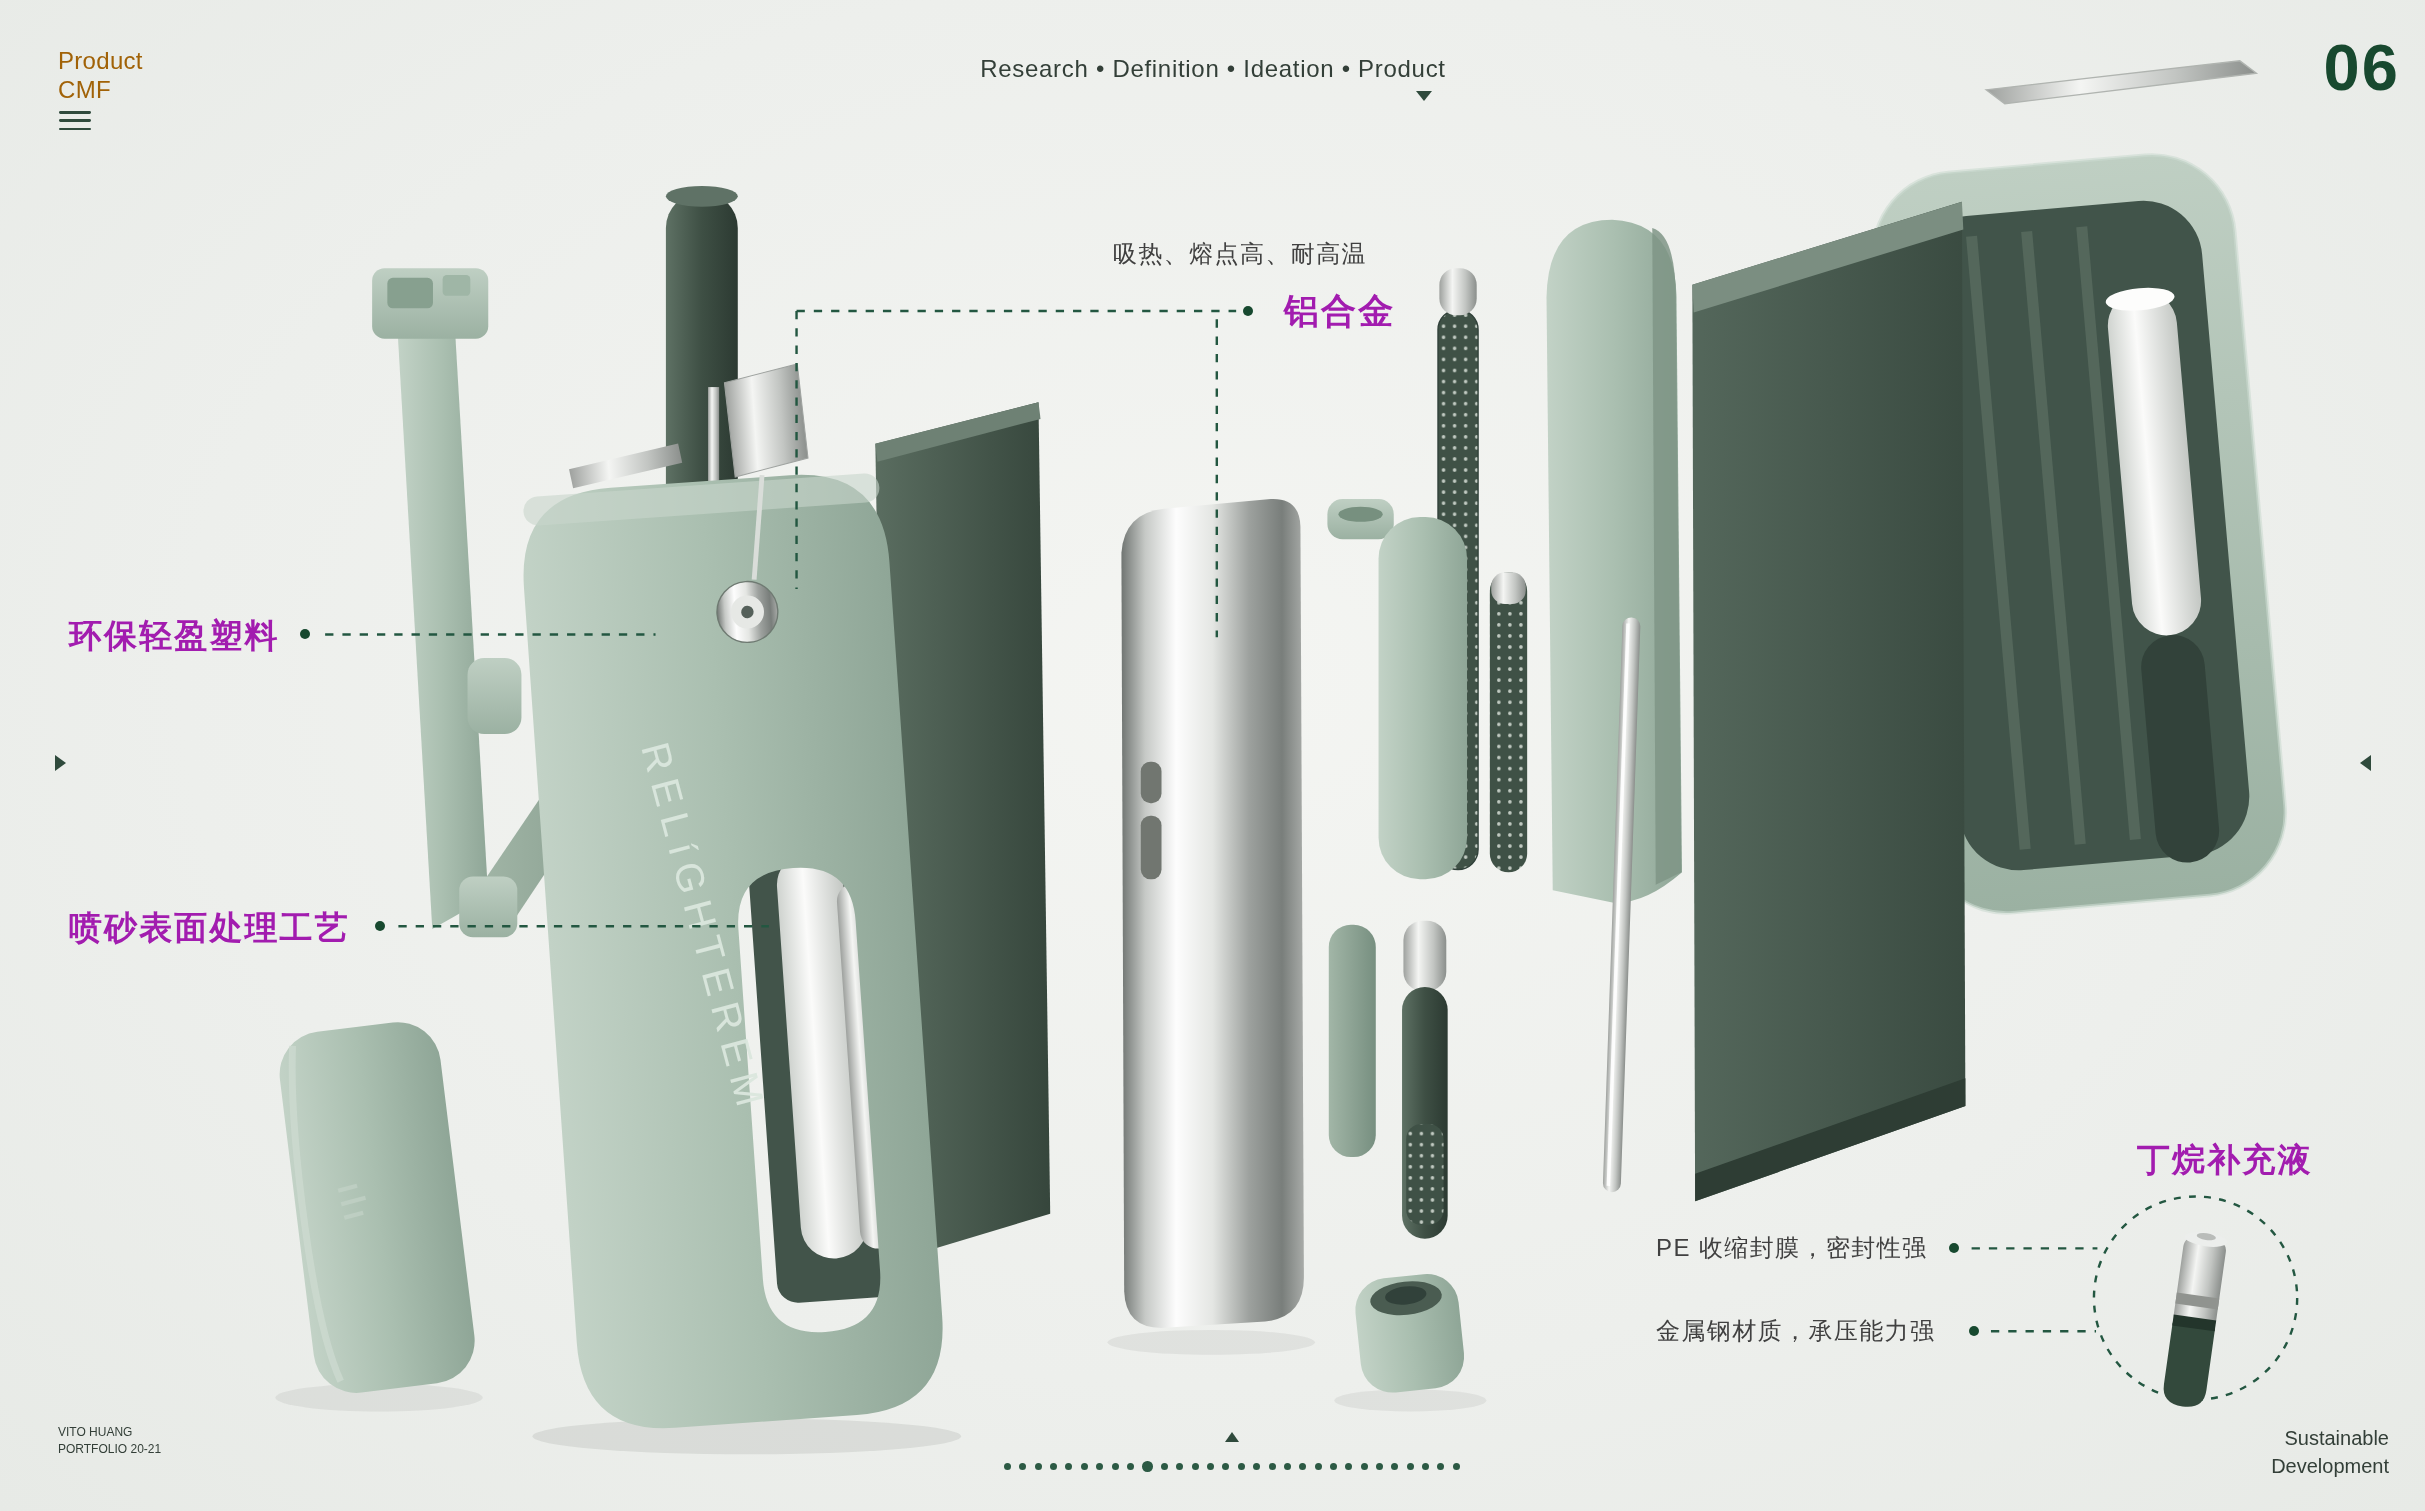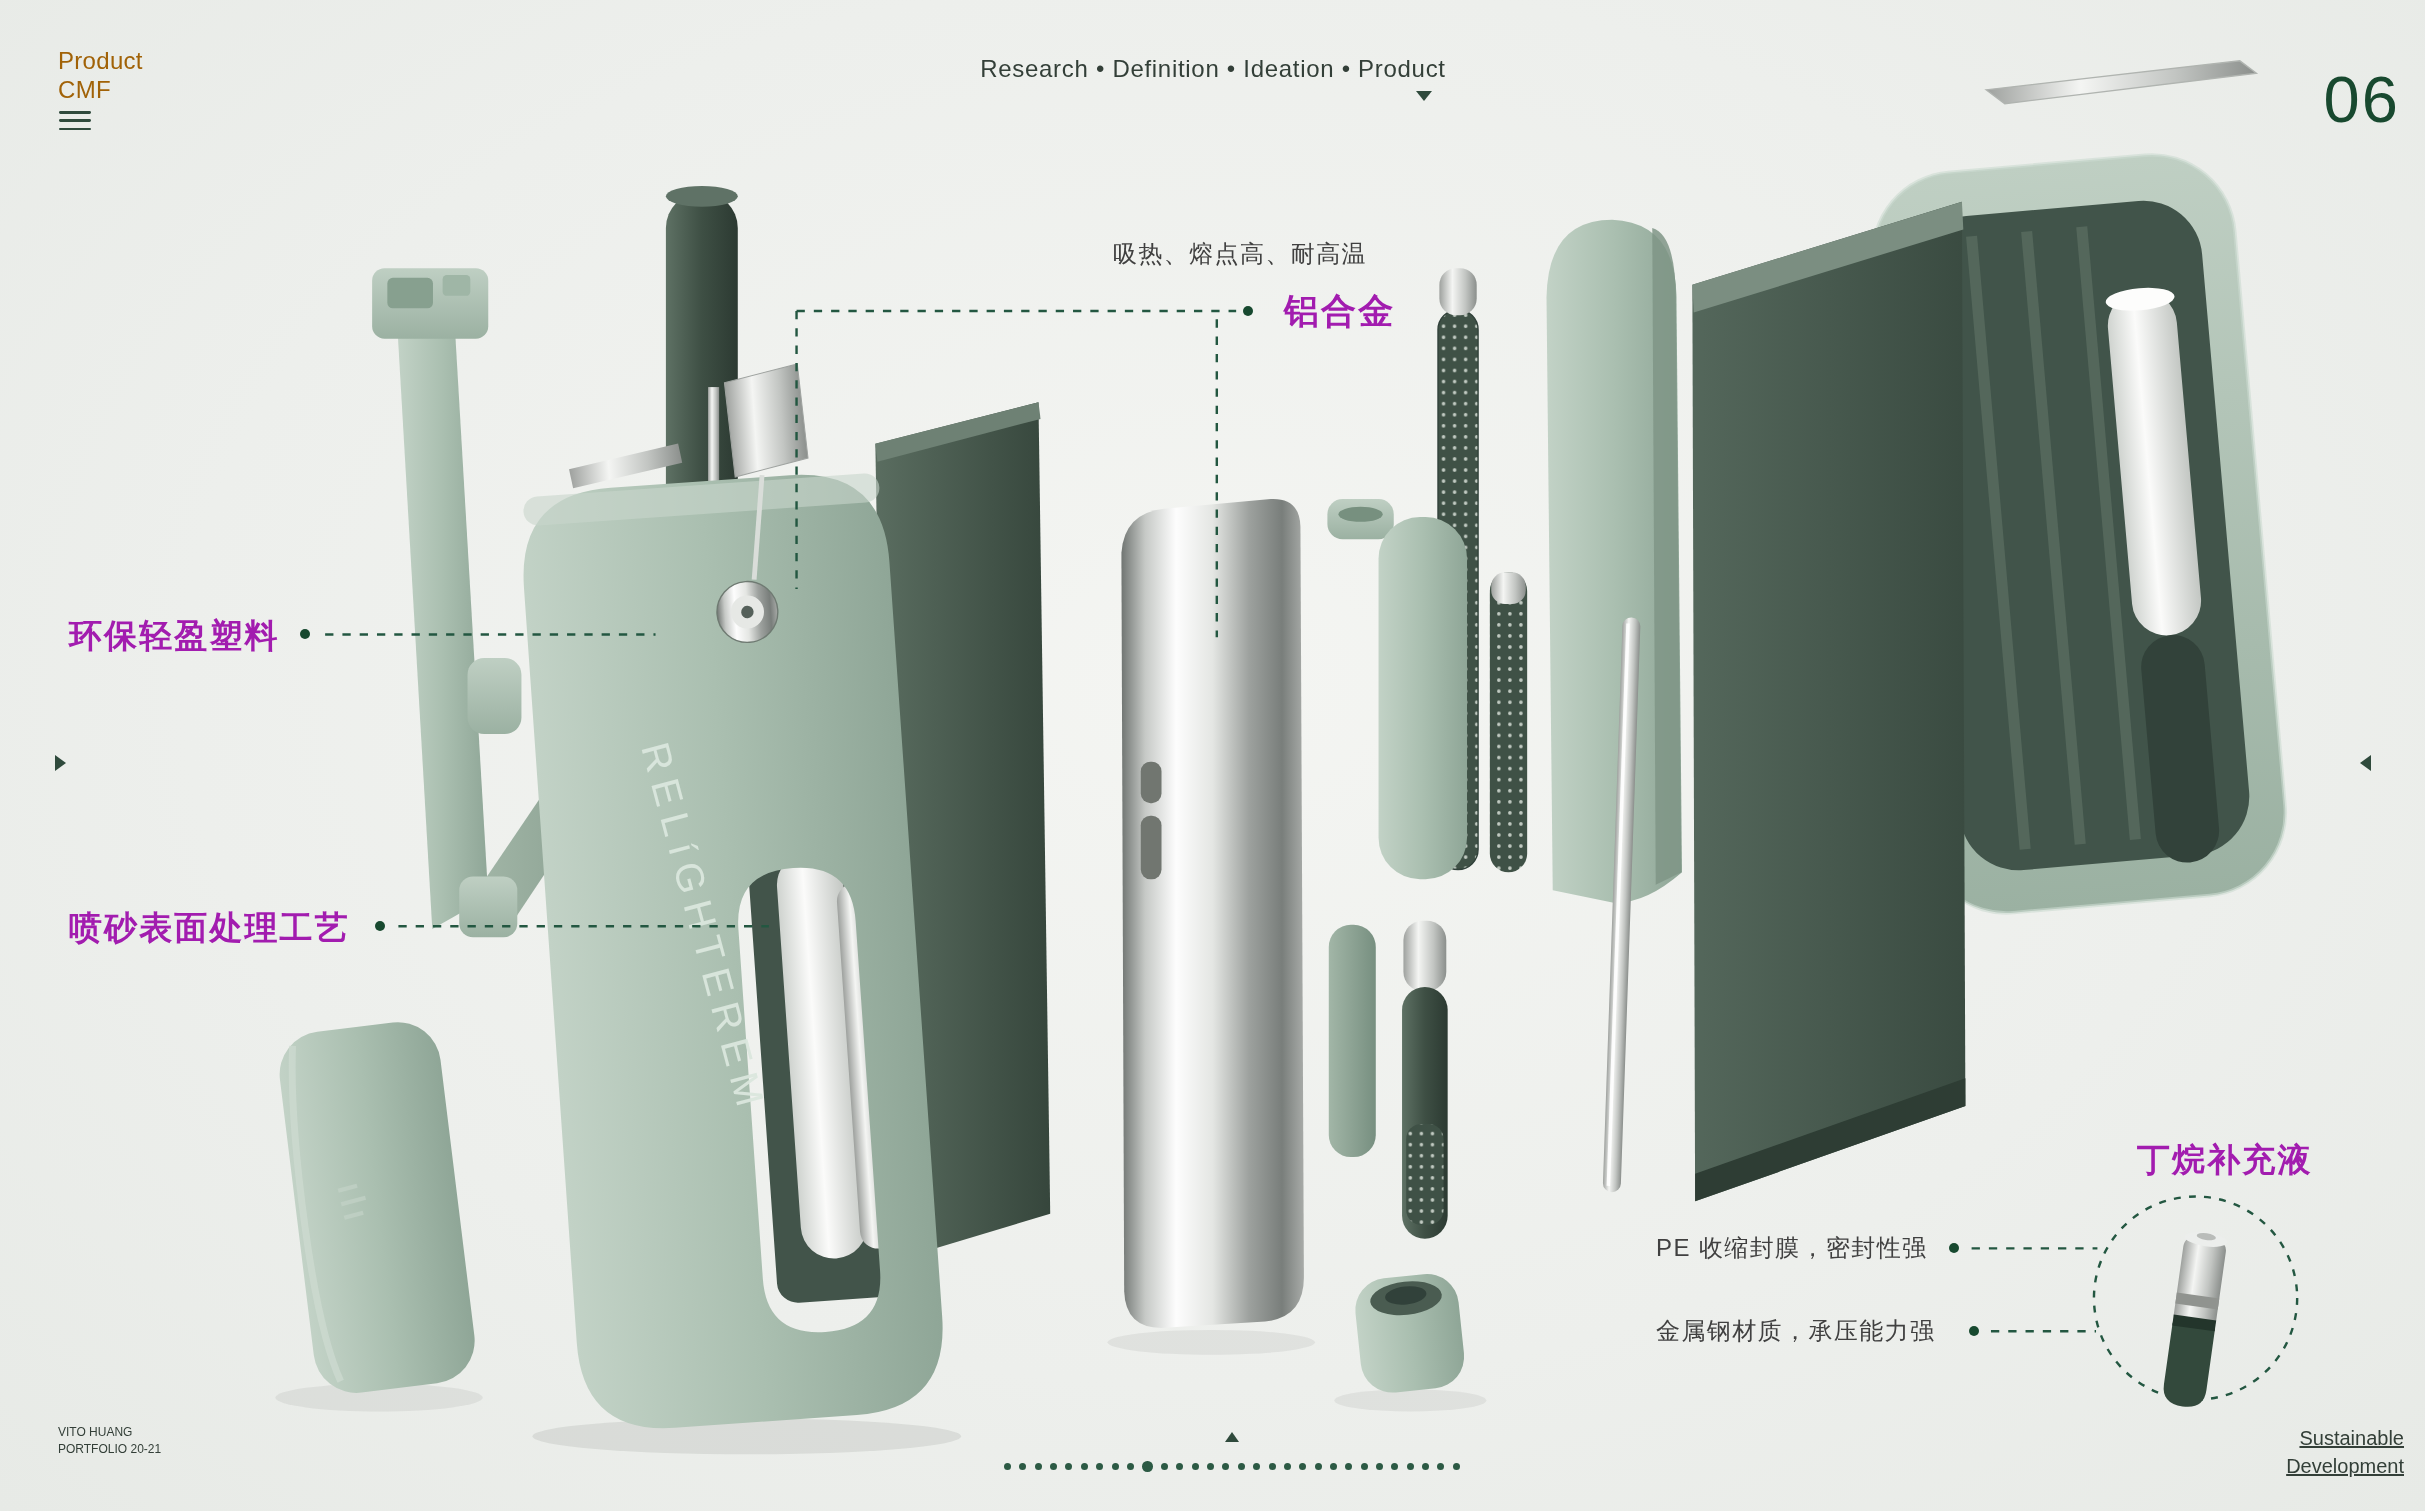--- a/index.html
+++ b/index.html
@@ -13,21 +13,21 @@
   }
   .abs { position:absolute; }
 
   
   .brand { left:58px; top:47px; font-size:24px; line-height:1.2; color:#a16207; letter-spacing:0.3px; }
   .menu { left:59px; top:111px; width:32px; }
   .menu .bar { height:2.8px; background:#2f4a3c; margin-bottom:5.5px; border-radius:1.4px; }
   .nav { left:0; top:55px; width:100%; text-align:center; font-size:24px; color:#333f38; letter-spacing:0.7px; }
   .caret-down { left:1416px; top:91px; width:0; height:0;
     border-left:8.3px solid transparent; border-right:8.3px solid transparent; border-top:10.4px solid #2f4a3c; }
-  .page-num { right:26px; top:30px; font-size:65px; font-weight:400; color:#18492f; letter-spacing:2.1px;margin-top:32px; }
+  .page-num { right:26px; top:30px; font-size:65px; font-weight:700; color:#18492f; letter-spacing:2.1px; }
 
   
   .arrow-left { left:55px; top:755px; width:0; height:0;
     border-top:8.3px solid transparent; border-bottom:8.3px solid transparent; border-left:11.8px solid #2f4a3c; }
   .arrow-right { right:55px; top:755px; width:0; height:0;
     border-top:8.3px solid transparent; border-bottom:8.3px solid transparent; border-right:11.8px solid #2f4a3c; }
 
   
   .cn-big { font-size:33px; font-weight:700; color:#a21caf; letter-spacing:2.1px; }
   .cn-small { font-size:24px; color:#404040; letter-spacing:1.4px; }
@@ -40,21 +40,21 @@
   .lbl-steel { left:1656px; top:1315px; }
   .bullet { width:10.4px; height:10.4px; border-radius:50%; background:#17492f; }
   .b-alu { left:1243px; top:306px; }
   .b-plastic { left:300px; top:629px; }
   .b-sandblast { left:375px; top:921px; }
   .b-pe { left:1949px; top:1243px; }
   .b-steel { left:1969px; top:1326px; }
 
   
   .footer-left { left:58px; top:1424px; font-size:12px; line-height:1.4; color:#333f38; }
-  .footer-right { right:22px; top:1424px; font-size:20px; line-height:1.4; color:#333f38; text-align:right;text-decoration:underline; }
+  .footer-right { right:37px; top:1424px; font-size:20px; line-height:1.4; color:#333f38; text-align:right; }
 
   
   .dots-row { left:1004px; top:1459px; width:456px; height:15px; display:flex; justify-content:space-between; align-items:center; }
   .pdot { width:7px; height:7px; border-radius:50%; background:#2c5a44; flex:0 0 auto; cursor:pointer; }
   .pdot.active { width:10.4px; height:10.4px; }
   .caret-up { left:1225px; top:1432px; width:0; height:0;
     border-left:7.6px solid transparent; border-right:7.6px solid transparent; border-bottom:10.4px solid #2f4a3c; }
 
   svg.scene { position:absolute; left:0; top:0; z-index:1; }
   .ui { z-index:5; }

